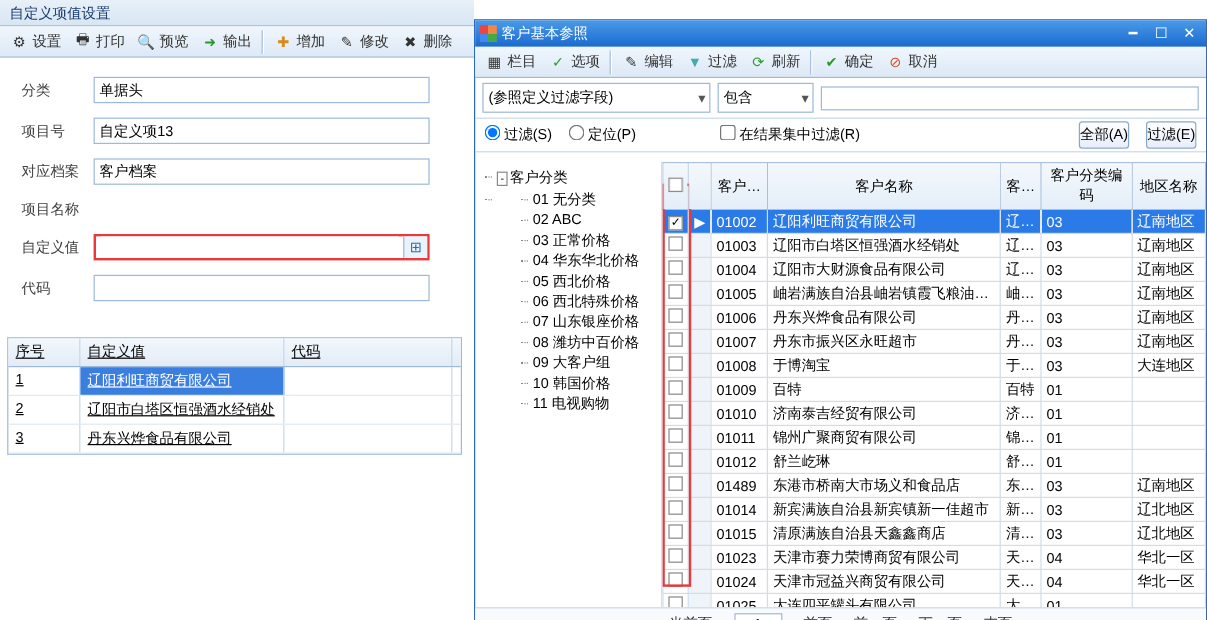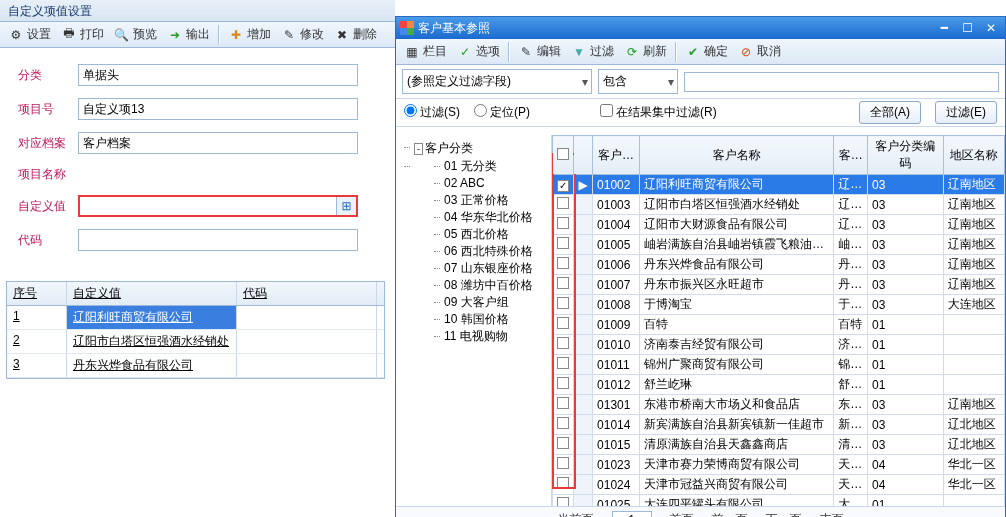--- a/index.html
+++ b/index.html
@@ -7,21 +7,21 @@
 
 .left-panel { position: absolute; left: 0; top: 0; width: 395px; height: 517px; background: #fff; }
 .title-bar { height: 22px; background: linear-gradient(#e8f0f8,#d8e6f3); border-bottom:1px solid #9db8d9; padding-left:8px; line-height:22px; color:#1a3a6e; }
 .toolbar { height: 26px; background: linear-gradient(#f0f6fc,#dce9f6); border-bottom:1px solid #9db8d9; display:flex; align-items:center; padding:0 4px; gap:2px;}
 .tbtn { display:flex; align-items:center; gap:3px; padding:2px 4px; border-radius:2px; cursor:pointer; color:#333;}
 .tbtn .ic{width:16px;height:16px;display:inline-flex;align-items:center;justify-content:center;}
 .sep{width:2px;height:20px;border-left:1px solid #a8c0dc;border-right:1px solid #fff;margin:0 2px;}
 
 .form-area{padding:16px 10px 10px 18px;}
 .frow{display:flex;align-items:center;margin-bottom:12px;}
-.flbl{width:60px;color:#be185d;}
+.flbl{width:60px;color:#404040;}
 .finp{flex:0 0 280px;height:22px;border:1px solid #9db8d9;padding:0 4px;background:#fff;}
 .finp-hl{border:2px solid #e83a3a;position:relative;}
 .finp-hl .fbtn{position:absolute;right:0;top:0;width:20px;height:100%;border-left:1px solid #9db8d9;background:#eaf2fa;display:flex;align-items:center;justify-content:center;}
 
 .mini-table{margin:8px 10px 0 6px;border:1px solid #9db8d9;}
 .mt-hdr{display:flex;background:linear-gradient(#f2f7fc,#e2ecf6);border-bottom:1px solid #9db8d9;}
 .mt-hdr div,.mt-row div{padding:3px 6px;border-right:1px solid #c8d8ea;text-decoration:underline;}
 .mt-row{display:flex;border-bottom:1px solid #e0e8f0;}
 .mt-c1{width:60px;}.mt-c2{width:170px;}.mt-c3{width:140px;}
 .mt-sel{background:#3a7fe0;color:#fff;}
@@ -29,21 +29,21 @@
 .right-panel{position:absolute;left:395px;top:16px;right:0;height:517px;border:1px solid #2a6ac0;background:#fff;}
 .rp-title{height:22px;background:linear-gradient(#4a9ae8,#1a6ad0);color:#fff;display:flex;align-items:center;padding:0 4px;justify-content:space-between;}
 .rp-title-l{display:flex;align-items:center;gap:4px;}
 .winbtn{width:20px;height:16px;display:inline-flex;align-items:center;justify-content:center;color:#fff;}
 
 .filter-row{display:flex;align-items:center;padding:4px 6px;gap:6px;border-bottom:1px solid #c8d8ea;}
 .combo{border:1px solid #9db8d9;height:25px;padding:0 18px 0 4px;background:#fff;position:relative;display:flex;align-items:center;}
 .combo::after{content:"▾";position:absolute;right:3px;color:#555;}
 .radio-row{display:flex;align-items:center;padding:2px 8px;gap:14px;border-bottom:1px solid #c8d8ea;}
 .radio-row label{display:flex;align-items:flex-start;gap:3px;}
-.btn{border:1px solid #8aa8c8;background:linear-gradient(#fefefe,#e6eefa);padding:2px 10px;border-radius:3px;cursor:pointer;}
+.btn{border:1px solid #8aa8c8;background:linear-gradient(#fefefe,#e6eefa);padding:2px 0;border-radius:3px;cursor:pointer;}
 
 .rp-body{display:flex;position:absolute;top:118px;bottom:26px;left:0;right:0;}
 .tree{width:156px;border-right:1px solid #c8d8ea;padding:4px 2px;overflow:auto;}
 .tree-root{padding-left:2px;}
 .tree-root > div{line-height:18px;padding-left:14px;position:relative;}
 .tree-root > div::before{content:"";position:absolute;left:4px;top:8px;width:6px;border-top:1px dotted #888;}
 .tree-item{padding-left:30px;line-height:17px;position:relative;}
 .tree-item::before{content:"";position:absolute;left:20px;top:8px;width:6px;border-top:1px dotted #888;}
 
 .grid-wrap{flex:1;position:relative;overflow:hidden;}
@@ -361,21 +361,21 @@
               <td class="col-rm"></td>
               <td>01012</td>
               <td>舒兰屹琳</td>
               <td>舒…</td>
               <td>01</td>
               <td></td>
             </tr>
             <tr>
               <td class="col-chk"><span class="chk "></span></td>
               <td class="col-rm"></td>
-              <td>01301</td>
+              <td>01489</td>
               <td>东港市桥南大市场义和食品店</td>
               <td>东…</td>
               <td>03</td>
               <td>辽南地区</td>
             </tr>
             <tr>
               <td class="col-chk"><span class="chk "></span></td>
               <td class="col-rm"></td>
               <td>01014</td>
               <td>新宾满族自治县新宾镇新一佳超市</td>

